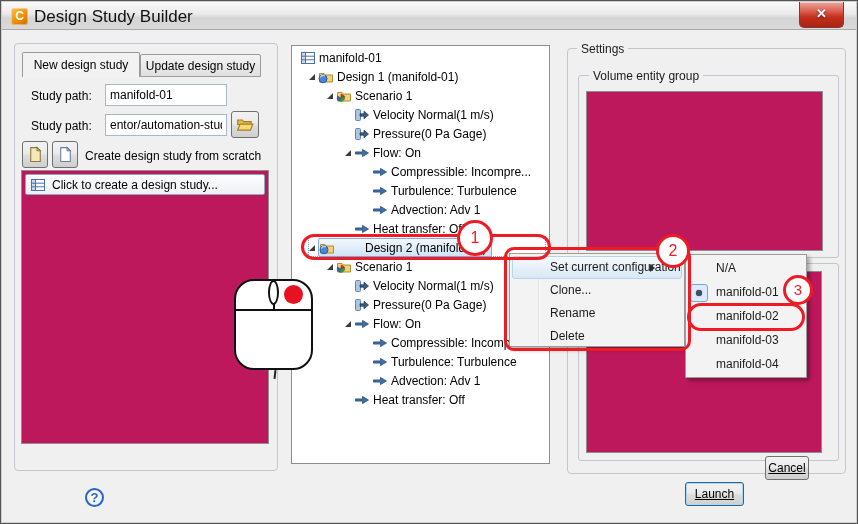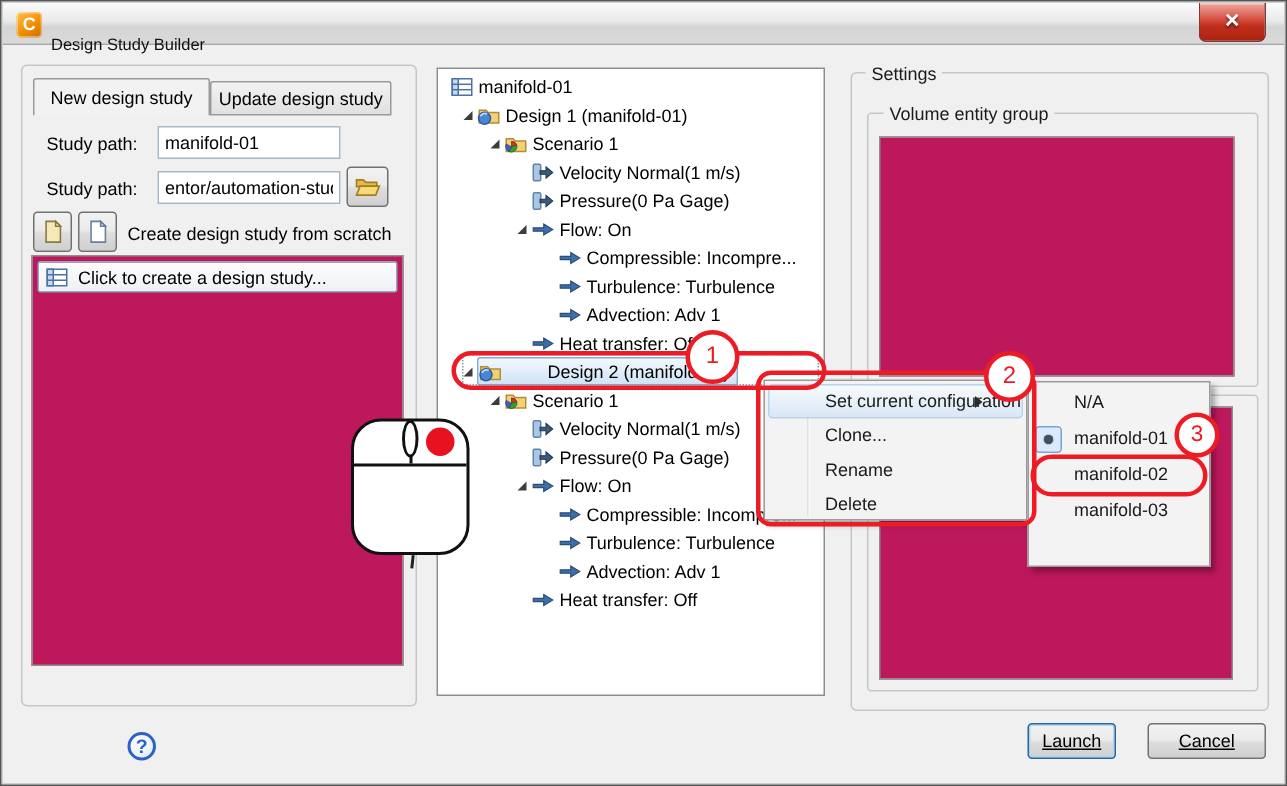--- a/index.html
+++ b/index.html
@@ -8,21 +8,21 @@
   .window{position:absolute;left:0;top:0;width:858px;height:524px;background:#f0f0f0;
     border:1px solid #545454;box-shadow:inset 0 0 0 1px #cdd0d3;}
   
   .titlebar{position:absolute;left:1px;top:1px;right:1px;height:28px;
     background:linear-gradient(#fbfbfb,#e9e9e9 45%,#d4d4d4 60%,#dadada);
     border-bottom:1px solid #a8a8a8;}
   .appicon{position:absolute;left:9px;top:6px;width:17px;height:17px;border-radius:3px;
     background:linear-gradient(145deg,#ffc24d,#ef8b00 60%,#c96a00);
     color:#fff;font-weight:bold;font-size:12px;text-align:center;line-height:17px;
     box-shadow:inset 0 0 0 1px rgba(255,255,255,.4);}
-  .wtitle{position:absolute;left:32px;top:22px;font-size:11px;color:#111;}
+  .wtitle{position:absolute;left:32px;top:5px;font-size:17px;color:#111;}
   .closebtn{position:absolute;right:12px;top:0;width:45px;height:26px;
     background:linear-gradient(#efa9a0,#d9574a 40%,#c22f1e 60%,#ad2210);
     border:1px solid #7e3a34;border-top:none;border-radius:0 0 5px 5px;
     color:#fff;font-size:13px;font-weight:bold;text-align:center;line-height:24px;
     text-shadow:0 1px 2px rgba(0,0,0,.55);box-shadow:inset 0 1px 0 rgba(255,255,255,.45);cursor:default;}
   
   .gbox{position:absolute;border:1px solid #c3c7cb;border-radius:4px;}
   .gbox-label{position:absolute;background:#f0f0f0;padding:0 4px;font-size:12px;color:#1a1a1a;}
   .whitebox{position:absolute;background:#be185d;border:1px solid #8e8e8e;}
   .lbl{position:absolute;font-size:12px;color:#000;}
@@ -91,21 +91,21 @@
   .mouse .dot{position:absolute;left:48px;top:4px;width:19px;height:19px;background:#e8111f;
     border-radius:50%;}
   .mousecord{position:absolute;left:273px;top:369px;width:2px;height:9px;background:#222;
     transform:rotate(6deg);z-index:30;}
   
   .helpbtn{position:absolute;left:84px;top:487px;width:19px;height:19px;border:2px solid #2b62c9;
     border-radius:50%;background:radial-gradient(circle at 35% 30%,#ffffff,#dfeafc);
     color:#2b62c9;font-weight:bold;font-size:13px;text-align:center;line-height:15px;}
   .launch{left:684px;top:481px;width:59px;height:24px;border:1px solid #2a6496;
     box-shadow:inset 0 0 0 1px #a9d9f2;line-height:22px;}
-  .cancel{left:764px;top:481px;width:79px;height:24px;line-height:22px;}
+  .cancel{left:764px;top:455px;width:44px;height:24px;line-height:22px;}
 </style>
 </head>
 <body>
 
 <div class="window">
 
   <div class="titlebar">
     <div class="appicon">C</div>
     <div class="wtitle">Design Study Builder</div>
     <div class="closebtn">✕</div>
@@ -351,20 +351,21 @@
       </div>
   </div>
   <div class="menu submenu">
     <div id="submenu-items">
         <div class="smitem">N/A</div>
         <div class="smitem">manifold-01<span class="radiobox">
             <span class="radiodot"></span>
           </span></div>
         <div class="smitem">manifold-02</div>
         <div class="smitem">manifold-03</div>
+        <div class="smitem">manifold-04</div>
       </div>
   </div>
 
   <div class="mouse">
     <div class="hline"></div>
     <div class="vline"></div>
     <div class="wheel"></div>
     <div class="dot"></div>
   </div>
   <div class="mousecord"></div>

